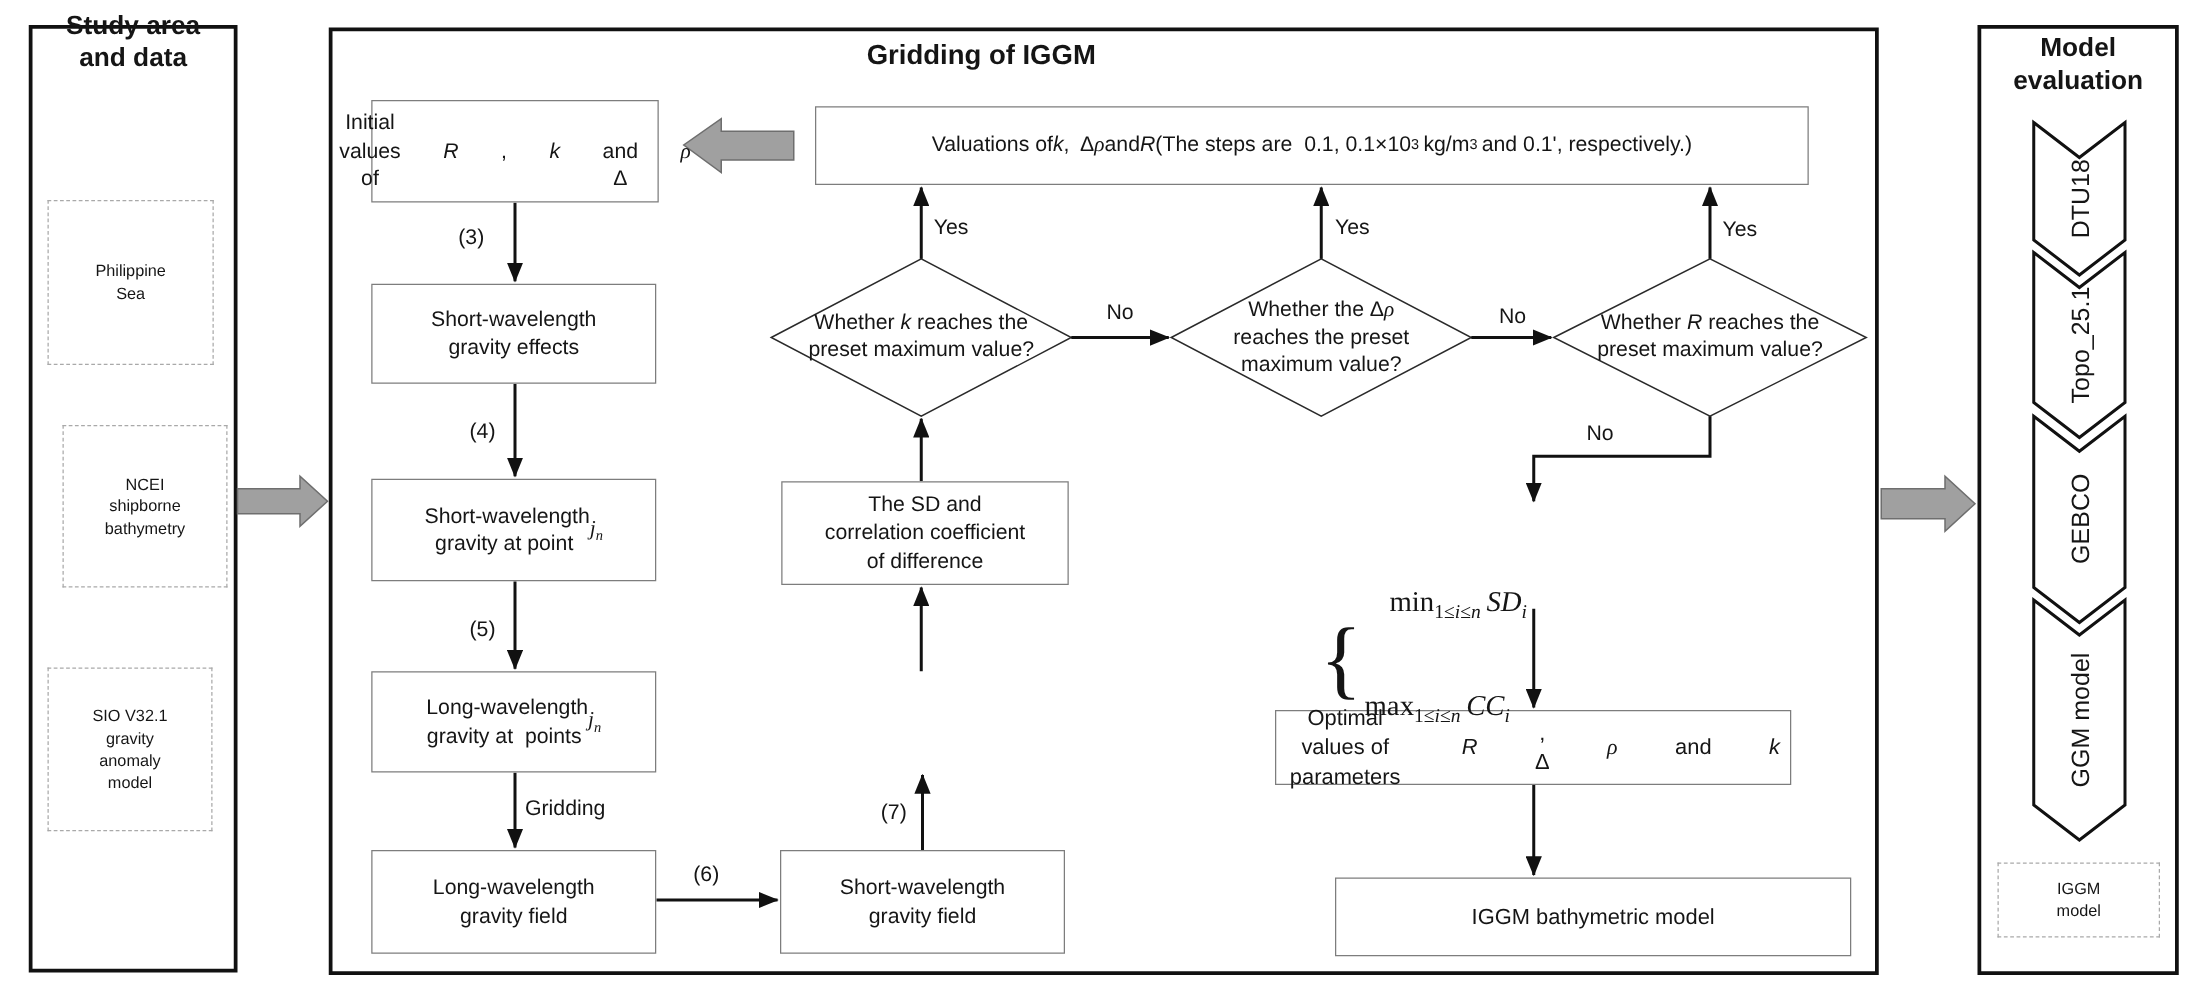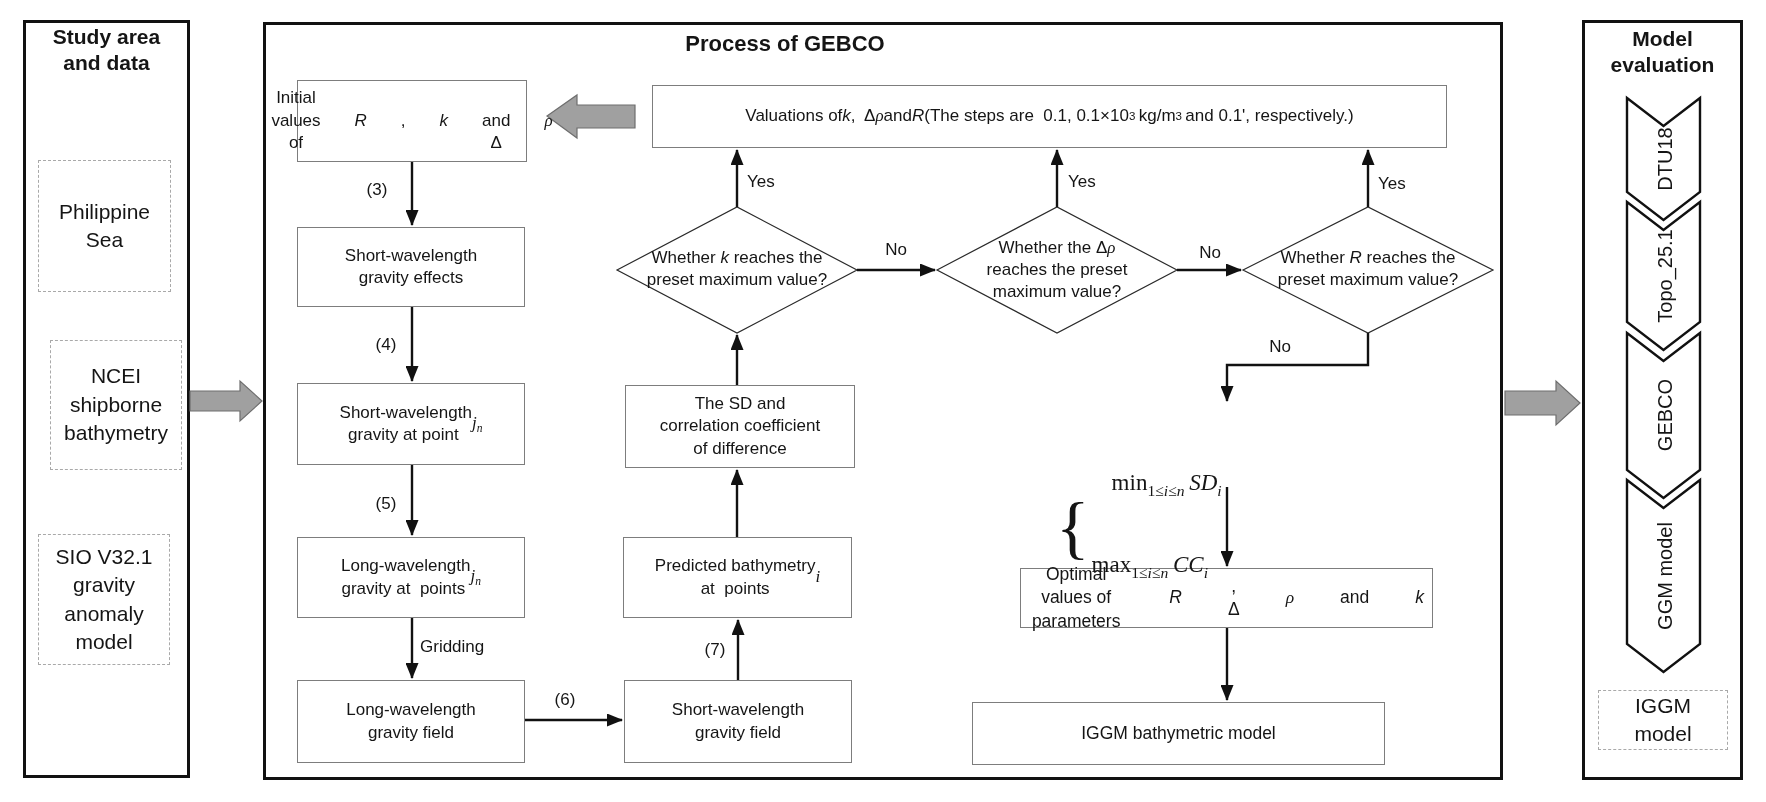--- a/index.html
+++ b/index.html
@@ -4,21 +4,21 @@
 <style>
   html,body{margin:0;padding:0;background:#fff;}
   #stage{position:relative;width:1766px;height:802px;background:#fff;overflow:hidden;
          font-family:"Liberation Sans",sans-serif;color:#151515;}
   .panel{position:absolute;border:3.5px solid #111;background:#fff;box-sizing:border-box;z-index:0;}
   svg#wires{position:absolute;left:0;top:0;z-index:1;pointer-events:none;}
   .box{position:absolute;border:1.6px solid #7d7d7d;background:#fff;display:flex;align-items:center;
        justify-content:center;text-align:center;font-size:17px;line-height:1.32;z-index:2;
        padding:2px 8px;box-sizing:border-box;}
   .dashedbox{position:absolute;border:1.6px dashed #a9a9a9;background:#fff;display:flex;align-items:center;
-       justify-content:center;text-align:center;font-size:21px;line-height:1.35;z-index:2;
+       justify-content:center;text-align:center;font-size:13px;line-height:1.35;z-index:2;
        padding:2px 6px;box-sizing:border-box;}
   .lbl{position:absolute;font-size:17px;z-index:2;text-align:center;white-space:nowrap;}
   .dtext{position:absolute;z-index:2;text-align:center;font-size:17px;line-height:1.3;}
   .ptitle{position:absolute;font-weight:bold;text-align:center;z-index:2;line-height:1.25;}
   .chevlbl{position:absolute;z-index:2;width:170px;height:26px;display:flex;align-items:center;
        justify-content:center;font-size:20px;transform:rotate(-90deg);white-space:nowrap;}
   .sf{font-family:"Liberation Serif",serif;font-style:italic;}
   .formula{position:absolute;z-index:2;display:flex;align-items:center;
        font-family:"Liberation Serif",serif;font-size:23px;line-height:30px;}
   .formula .brace{font-size:70px;line-height:78px;font-family:"Liberation Serif",serif;margin-right:2px;}
@@ -69,41 +69,40 @@
     </g>
 
     <g fill="#fff" stroke="#111" stroke-width="2.4">
       <polygon points="1627,98 1663.5,126 1700,98 1700,192 1663.5,220 1627,192"></polygon>
       <polygon points="1627,202 1663.5,230 1700,202 1700,322 1663.5,350 1627,322"></polygon>
       <polygon points="1627,333 1663.5,361 1700,333 1700,470 1663.5,498 1627,470"></polygon>
       <polygon points="1627,480 1663.5,508 1700,480 1700,644 1663.5,672 1627,644"></polygon>
     </g>
   </svg>
 
-  <div class="ptitle" style="left:25px;top:24px;width:163px;font-size:21px;white-space:pre-line;">Study area
+  <div class="ptitle" style="left:25px;top:8px;width:163px;font-size:21px;white-space:pre-line;">Study area
 and data</div>
-  <div class="ptitle" style="left:635px;top:30px;width:300px;font-size:22px;">Process of GEBCO</div>
+  <div class="ptitle" style="left:635px;top:30px;width:300px;font-size:22px;">Gridding of IGGM</div>
   <div class="ptitle" style="left:1584px;top:26px;width:157px;font-size:21px;white-space:pre-line;">Model
 evaluation</div>
 
   <div class="dashedbox" style="left:38px;top:160px;width:133px;height:132px;">Philippine<br>Sea</div>
   <div class="dashedbox" style="left:50px;top:340px;width:132px;height:130px;">NCEI<br>shipborne<br>bathymetry</div>
   <div class="dashedbox" style="left:38px;top:534px;width:132px;height:131px;">SIO V32.1<br>gravity<br>anomaly<br>model</div>
 
   <div class="box" style="left:297px;top:80px;width:230px;height:82px;gap:34px;">Initial values of <i>R</i>, <i>k</i><br>and Δ<span class="sf">ρ</span></div>
   <div class="box" style="left:652px;top:85px;width:795px;height:63px;">Valuations of <i>k</i>,&nbsp; Δ<span class="sf">ρ</span> and <i>R</i> (The steps are&nbsp; 0.1, 0.1×10<sup>3</sup> kg/m<sup>3</sup> and 0.1', respectively.)</div>
   <div class="box" style="left:297px;top:227px;width:228px;height:80px;">Short-wavelength<br>gravity effects</div>
   <div class="box" style="left:297px;top:383px;width:228px;height:82px;">Short-wavelength<br>gravity at point&nbsp; <span class="sf">j<sub>n</sub></span></div>
   <div class="box" style="left:297px;top:537px;width:228px;height:81px;">Long-wavelength<br>gravity at&nbsp; points&nbsp; <span class="sf">j<sub>n</sub></span></div>
   <div class="box" style="left:297px;top:680px;width:228px;height:83px;">Long-wavelength<br>gravity field</div>
   <div class="box" style="left:624px;top:680px;width:228px;height:83px;">Short-wavelength<br>gravity field</div>
-  <div class="box" style="left:623px;top:537px;width:229px;height:81px;">Predicted bathymetry<br>at&nbsp; points <span class="sf">i</span></div>
   <div class="box" style="left:625px;top:385px;width:230px;height:83px;">The SD and<br>correlation coefficient<br>of difference</div>
   <div class="box" style="left:1020px;top:568px;width:413px;height:60px;font-size:17.5px;gap:46px;">Optimal values of parameters <i>R</i>, Δ<span class="sf">ρ</span> and <i>k</i></div>
-  <div class="box" style="left:972px;top:702px;width:413px;height:63px;font-size:17.5px;">IGGM bathymetric model</div>
+  <div class="box" style="left:1068px;top:702px;width:413px;height:63px;font-size:17.5px;">IGGM bathymetric model</div>
 
   <div class="dtext" style="left:627px;top:247px;width:220px;">Whether <i>k</i> reaches the<br>preset maximum value?</div>
   <div class="dtext" style="left:962px;top:237px;width:190px;">Whether the Δ<span class="sf">ρ</span><br>reaches the preset<br>maximum value?</div>
   <div class="dtext" style="left:1258px;top:247px;width:220px;">Whether <i>R</i> reaches the<br>preset maximum value?</div>
 
   <div class="lbl" style="left:352px;top:180px;width:50px;">(3)</div>
   <div class="lbl" style="left:361px;top:335px;width:50px;">(4)</div>
   <div class="lbl" style="left:361px;top:494px;width:50px;">(5)</div>
   <div class="lbl" style="left:420px;top:637px;text-align:left;">Gridding</div>
   <div class="lbl" style="left:540px;top:690px;width:50px;">(6)</div>

